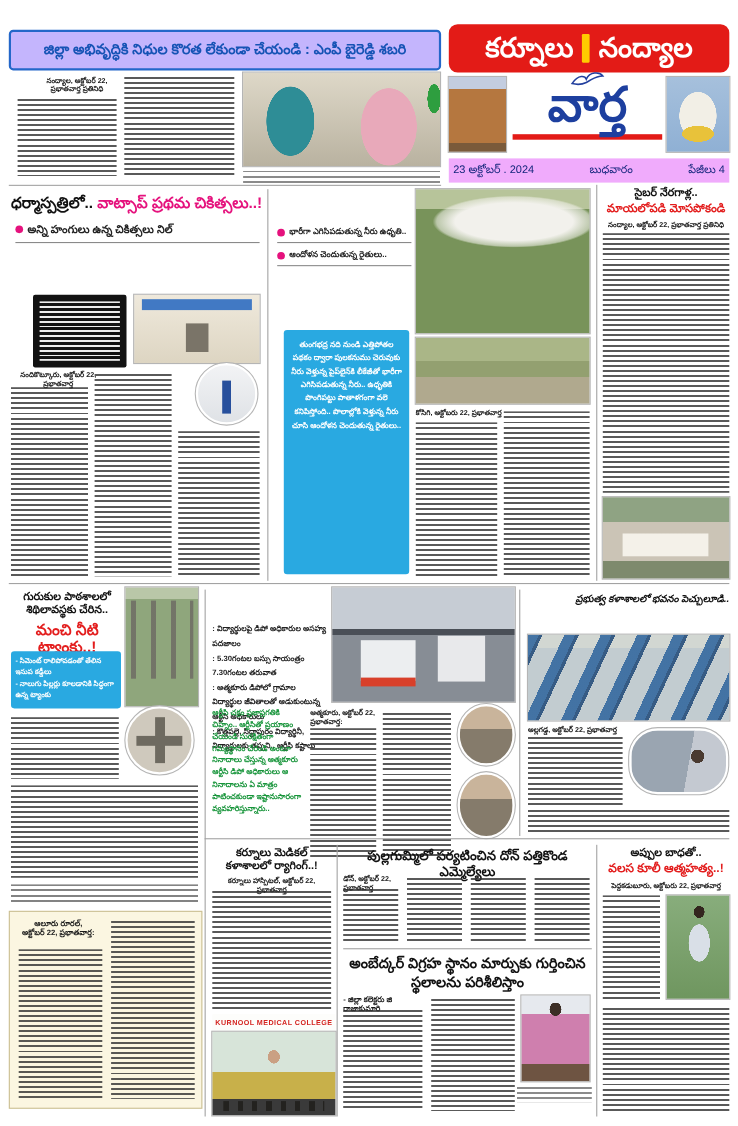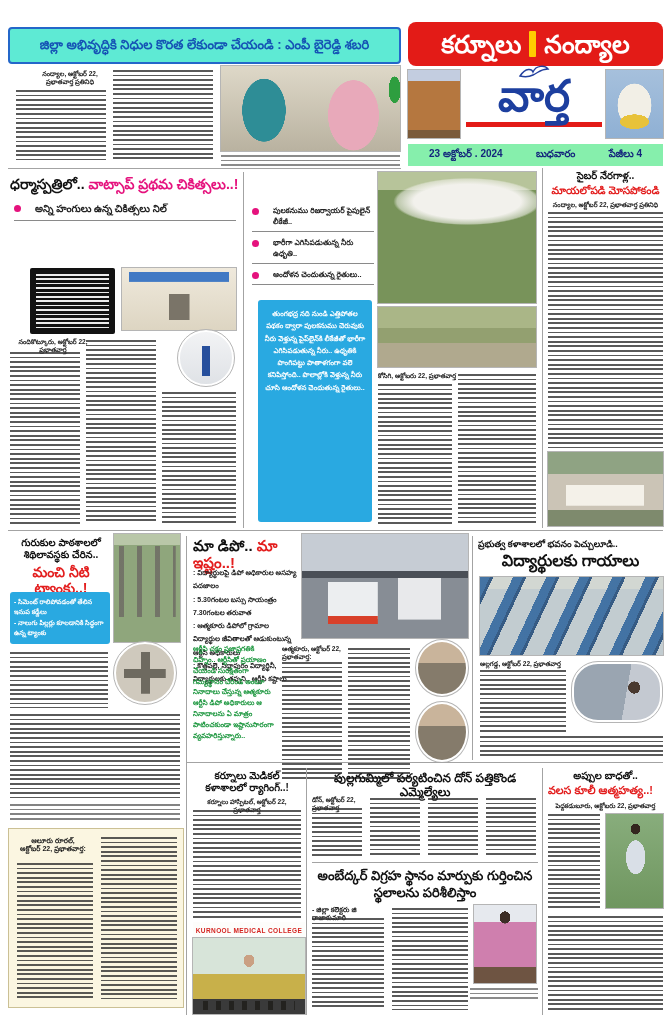--- a/index.html
+++ b/index.html
@@ -12,21 +12,21 @@
   .blackbox{background:#121212;border-radius:2px;}
   .creambox{background:#fbf6e1;border:1px solid #cbc094;}
   .bluebox{background:#29a9e1;color:#fff;font-weight:bold;text-align:center;border-radius:3px;}
   .vline{width:1px;background:#a3a3a3;}
   .hline{height:1px;background:#a3a3a3;}
   .hl{font-weight:bold;line-height:1.15;}
   .mag{color:#e5127d;}
   .red{color:#e31e1e;}
   .blu{color:#1553b5;}
   .dl{font-weight:bold;font-size:6.5px;color:#1a1a1a;line-height:1.2;}
-  .bullet{display:flex;align-items:flex-start;gap:14px;border-bottom:1px solid #8a8a8a;
+  .bullet{display:flex;align-items:flex-start;gap:4px;border-bottom:1px solid #8a8a8a;
           padding-bottom:3px;margin-bottom:6px;font-weight:bold;color:#222;}
   .dot{width:7px;height:7px;border-radius:50%;background:#e5127d;flex:none;margin-top:2px;}
   .ph{outline:1px solid #b5b5b5;background-size:cover;}
   
   .ph-meeting{background:
      radial-gradient(10px 22px at 97% 28%,#2e9e3f 0 60%,transparent 61%),
      radial-gradient(42px 58px at 74% 58%,#e8a9ba 0 60%,transparent 61%),
      radial-gradient(36px 52px at 24% 52%,#2e8d96 0 60%,transparent 61%),
      linear-gradient(180deg,#ded8c8,#b9b2a0);}
   .ph-fort{background:linear-gradient(180deg,#c3cde0 0 16%,#b5773f 16% 88%,#7a5a3a 88%);}
@@ -71,27 +71,27 @@
      repeating-linear-gradient(90deg,#23221f 0 5px,transparent 5px 13px) 50% 94%/82% 9px no-repeat,
      radial-gradient(9px 10px at 50% 30%,#caa083 0 60%,transparent 61%),
      linear-gradient(180deg,#d7e4d9 0 48%,#c8b04a 48% 80%,#3a3a3a 80%);}
   .ph-collector{background:
      radial-gradient(9px 10px at 50% 16%,#3c2e26 0 60%,transparent 61%),
      linear-gradient(180deg,#e6e9ee 0 22%,#cf7fae 22% 80%,#6e5442 80%);}
   .ph-man{background:
      radial-gradient(8px 9px at 52% 16%,#33261e 0 60%,transparent 61%),
      radial-gradient(16px 28px at 52% 46%,#d9dfe7 0 60%,transparent 61%),
      linear-gradient(180deg,#88ad7c,#6f965f);}
-  .lead-box{background:#5eead4;border:2px solid #2467c9;border-radius:4px;
+  .lead-box{background:#c4b5fd;border:2px solid #2467c9;border-radius:4px;
             display:flex;align-items:center;justify-content:center;}
   .mast-red{background:#e31b17;border-radius:8px;display:flex;align-items:center;justify-content:center;gap:8px;}
   .mast-word{color:#fff;font-weight:bold;font-size:25px;line-height:1;}
   .mast-bar{width:7px;height:26px;background:#ffcc00;border-radius:1px;}
-  .strip{background:#86efac;display:flex;align-items:center;justify-content:space-between;
-         padding:0 21px;font-weight:bold;font-size:10px;color:#14267c;}
+  .strip{background:#f0abfc;display:flex;align-items:center;justify-content:space-between;
+         padding:0 4px;font-weight:normal;font-size:10px;color:#14267c;}
   .kmc-sign{background:#fdfdfb;color:#d42420;font-weight:bold;font-size:6.5px;
             display:flex;align-items:center;justify-content:center;letter-spacing:.4px;}
 </style>
 </head>
 <body>
 
 <div class="page">
 
   <div class="abs lead-box" style="left:8px;top:27px;width:393px;height:37px;">
     <span class="hl blu" style="font-size:13px;white-space:nowrap;">జిల్లా అభివృద్ధికి నిధుల కొరత లేకుండా చేయండి : ఎంపీ బైరెడ్డి శబరి</span>
@@ -140,24 +140,20 @@
   <div class="abs ph ph-chc" style="left:122px;top:268px;width:114px;height:62px;"></div>
   <div class="abs dl" style="left:10px;top:338px;width:86px;text-align:center;">నందికొట్కూరు, అక్టోబర్ 22, ప్రభాతవార్త</div>
   <div class="abs sim" style="left:10px;top:352px;width:70px;height:172px;"></div>
   <div class="abs sim" style="left:86px;top:340px;width:70px;height:184px;"></div>
   <div class="abs sim" style="left:162px;top:392px;width:74px;height:132px;"></div>
   <div class="abs ph ph-doctor" style="left:178px;top:330px;width:56px;height:56px;"></div>
 
   <div class="abs vline" style="left:243px;top:172px;height:356px;"></div>
 
   <div class="abs" style="left:252px;top:206px;width:122px;font-size:7.5px;">
-    <div class="bullet">
-        <span class="dot"></span>
-        <span>పులకనుము రిజర్వాయర్ పైపులైన్ లీకేజీ..</span>
-      </div>
     <div class="bullet">
         <span class="dot"></span>
         <span>భారీగా ఎగిసిపడుతున్న నీరు ఉధృతి..</span>
       </div>
     <div class="bullet">
         <span class="dot"></span>
         <span>ఆందోళన చెందుతున్న రైతులు..</span>
       </div>
   </div>
   <div class="abs ph ph-spray" style="left:378px;top:172px;width:158px;height:131px;"></div>
@@ -186,42 +182,37 @@
   <div class="abs bluebox" style="left:10px;top:592px;width:100px;height:52px;padding:5px 4px;font-size:6.5px;line-height:1.6;text-align:left;">
     <div>- సిమెంట్ రాలిపోవడంతో తేలిన ఇనుప కడ్డీలు</div>
     <div>- నాలుగు పిల్లర్లు కూలడానికి సిద్ధంగా ఉన్న ట్యాంకు</div>
   </div>
   <div class="abs ph ph-tankzoom" style="left:114px;top:642px;width:62px;height:62px;"></div>
   <div class="abs sim" style="left:10px;top:652px;width:98px;height:56px;"></div>
   <div class="abs sim" style="left:10px;top:714px;width:170px;height:84px;"></div>
 
   <div class="abs vline" style="left:186px;top:536px;height:479px;"></div>
 
-  <div class="abs hl" style="left:193px;top:537px;width:105px;font-size:15px;">
-    <span>మా డిపో..</span>
-    <span class="red">మా ఇష్టం..!</span>
-  </div>
   <div class="abs" style="left:193px;top:566px;width:104px;font-size:7px;font-weight:bold;line-height:1.9;color:#222;">
     <div>: విద్యార్థులపై డిపో అధికారుల అసహ్య పదజాలం</div>
     <div>: 5.30గంటల బస్సు సాయంత్రం 7.30గంటల తరువాత</div>
     <div>: ఆత్మకూరు డిపోలో గ్రామాల విద్యార్థుల జీవితాలతో ఆడుకుంటున్న ఆర్టీసి అధికారులు</div>
     <div>: కొత్తపల్లె, సిద్ధాపురం విద్యార్థినీ, విద్యార్థులకు తప్పని.. ఆర్టీసి కష్టాలు</div>
   </div>
   <div class="abs ph ph-bus" style="left:302px;top:534px;width:166px;height:104px;"></div>
   <div class="abs" style="left:193px;top:644px;width:82px;font-size:7px;font-weight:bold;color:#18953b;line-height:1.55;">ఆర్టీసి చక్రం ప్రజాప్రగతికి చిహ్నం.. ఆర్టీసితో ప్రయాణం చేయండి సురక్షితంగా గమ్యస్థానం చేరండి అంటూ నినాదాలు చేస్తున్న ఆత్మకూరు ఆర్టీసి డిపో అధికారులు ఆ నినాదాలను ఏ మాత్రం పాటించకుండా ఇష్టానుసారంగా వ్యవహరిస్తున్నారు..</div>
   <div class="abs dl" style="left:282px;top:645px;width:64px;">ఆత్మకూరు, అక్టోబర్ 22, ప్రభాతవార్త:</div>
   <div class="abs sim" style="left:282px;top:662px;width:60px;height:118px;"></div>
   <div class="abs sim" style="left:348px;top:648px;width:62px;height:132px;"></div>
   <div class="abs ph ph-oval" style="left:416px;top:640px;width:52px;height:56px;"></div>
   <div class="abs ph ph-oval" style="left:416px;top:702px;width:52px;height:60px;"></div>
 
   <div class="abs vline" style="left:472px;top:536px;height:224px;"></div>
 
-  <div class="abs hl" style="left:478px;top:539px;width:185px;font-size:9px;text-align:left;">ప్రభుత్వ కళాశాలలో భవనం పెచ్చులూడి..</div>
-  <div class="abs hl" style="left:478px;top:552px;width:185px;font-size:16px;text-align:center;">విద్యార్థులకు గాయాలు</div>
+  <div class="abs hl" style="left:478px;top:539px;width:185px;font-size:9px;text-align:right;font-style:italic;">ప్రభుత్వ కళాశాలలో భవనం పెచ్చులూడి..</div>
   <div class="abs ph ph-class" style="left:480px;top:577px;width:183px;height:78px;"></div>
   <div class="abs dl" style="left:480px;top:660px;width:100px;">అల్లగడ్డ, అక్టోబర్ 22, ప్రభాతవార్త</div>
   <div class="abs sim" style="left:480px;top:670px;width:86px;height:62px;"></div>
   <div class="abs ph ph-injured" style="left:572px;top:662px;width:90px;height:60px;"></div>
   <div class="abs sim" style="left:480px;top:736px;width:183px;height:22px;"></div>
 
   <div class="abs hline" style="left:186px;top:762px;width:477px;"></div>
 
   <div class="abs sim" style="left:10px;top:804px;width:170px;height:18px;opacity:.75;"></div>
   <div class="abs creambox" style="left:8px;top:828px;width:176px;height:180px;">
@@ -254,19 +245,19 @@
   <div class="abs hl" style="left:312px;top:868px;width:226px;font-size:13px;text-align:center;line-height:1.3;">అంబేద్కర్ విగ్రహ స్థానం మార్పుకు గుర్తించిన స్థలాలను పరిశీలిస్తాం</div>
   <div class="abs dl" style="left:312px;top:906px;width:74px;font-size:7px;">- జిల్లా కలెక్టరు జి రాజాకుమారి</div>
   <div class="abs sim" style="left:312px;top:918px;width:72px;height:92px;"></div>
   <div class="abs sim" style="left:392px;top:908px;width:76px;height:102px;"></div>
   <div class="abs ph ph-collector" style="left:474px;top:905px;width:62px;height:78px;"></div>
   <div class="abs sim" style="left:470px;top:988px;width:68px;height:14px;opacity:.7;"></div>
 
   <div class="abs vline" style="left:542px;top:768px;height:247px;"></div>
 
   <div class="abs hl" style="left:548px;top:770px;width:115px;font-size:10px;text-align:center;">అప్పుల బాధతో..</div>
-  <div class="abs hl red" style="left:548px;top:784px;width:115px;font-size:11px;">వలస కూలీ ఆత్మహత్య..!</div>
+  <div class="abs hl red" style="left:548px;top:784px;width:115px;font-size:11px;text-align:center;">వలస కూలీ ఆత్మహత్య..!</div>
   <div class="abs dl" style="left:548px;top:802px;width:115px;text-align:center;">పెద్దకడుబూరు, అక్టోబరు 22, ప్రభాతవార్త</div>
   <div class="abs sim" style="left:548px;top:814px;width:52px;height:96px;"></div>
   <div class="abs ph ph-man" style="left:606px;top:814px;width:57px;height:94px;"></div>
   <div class="abs sim" style="left:548px;top:916px;width:115px;height:96px;"></div>
 
 </div>
 
 </body></html>

